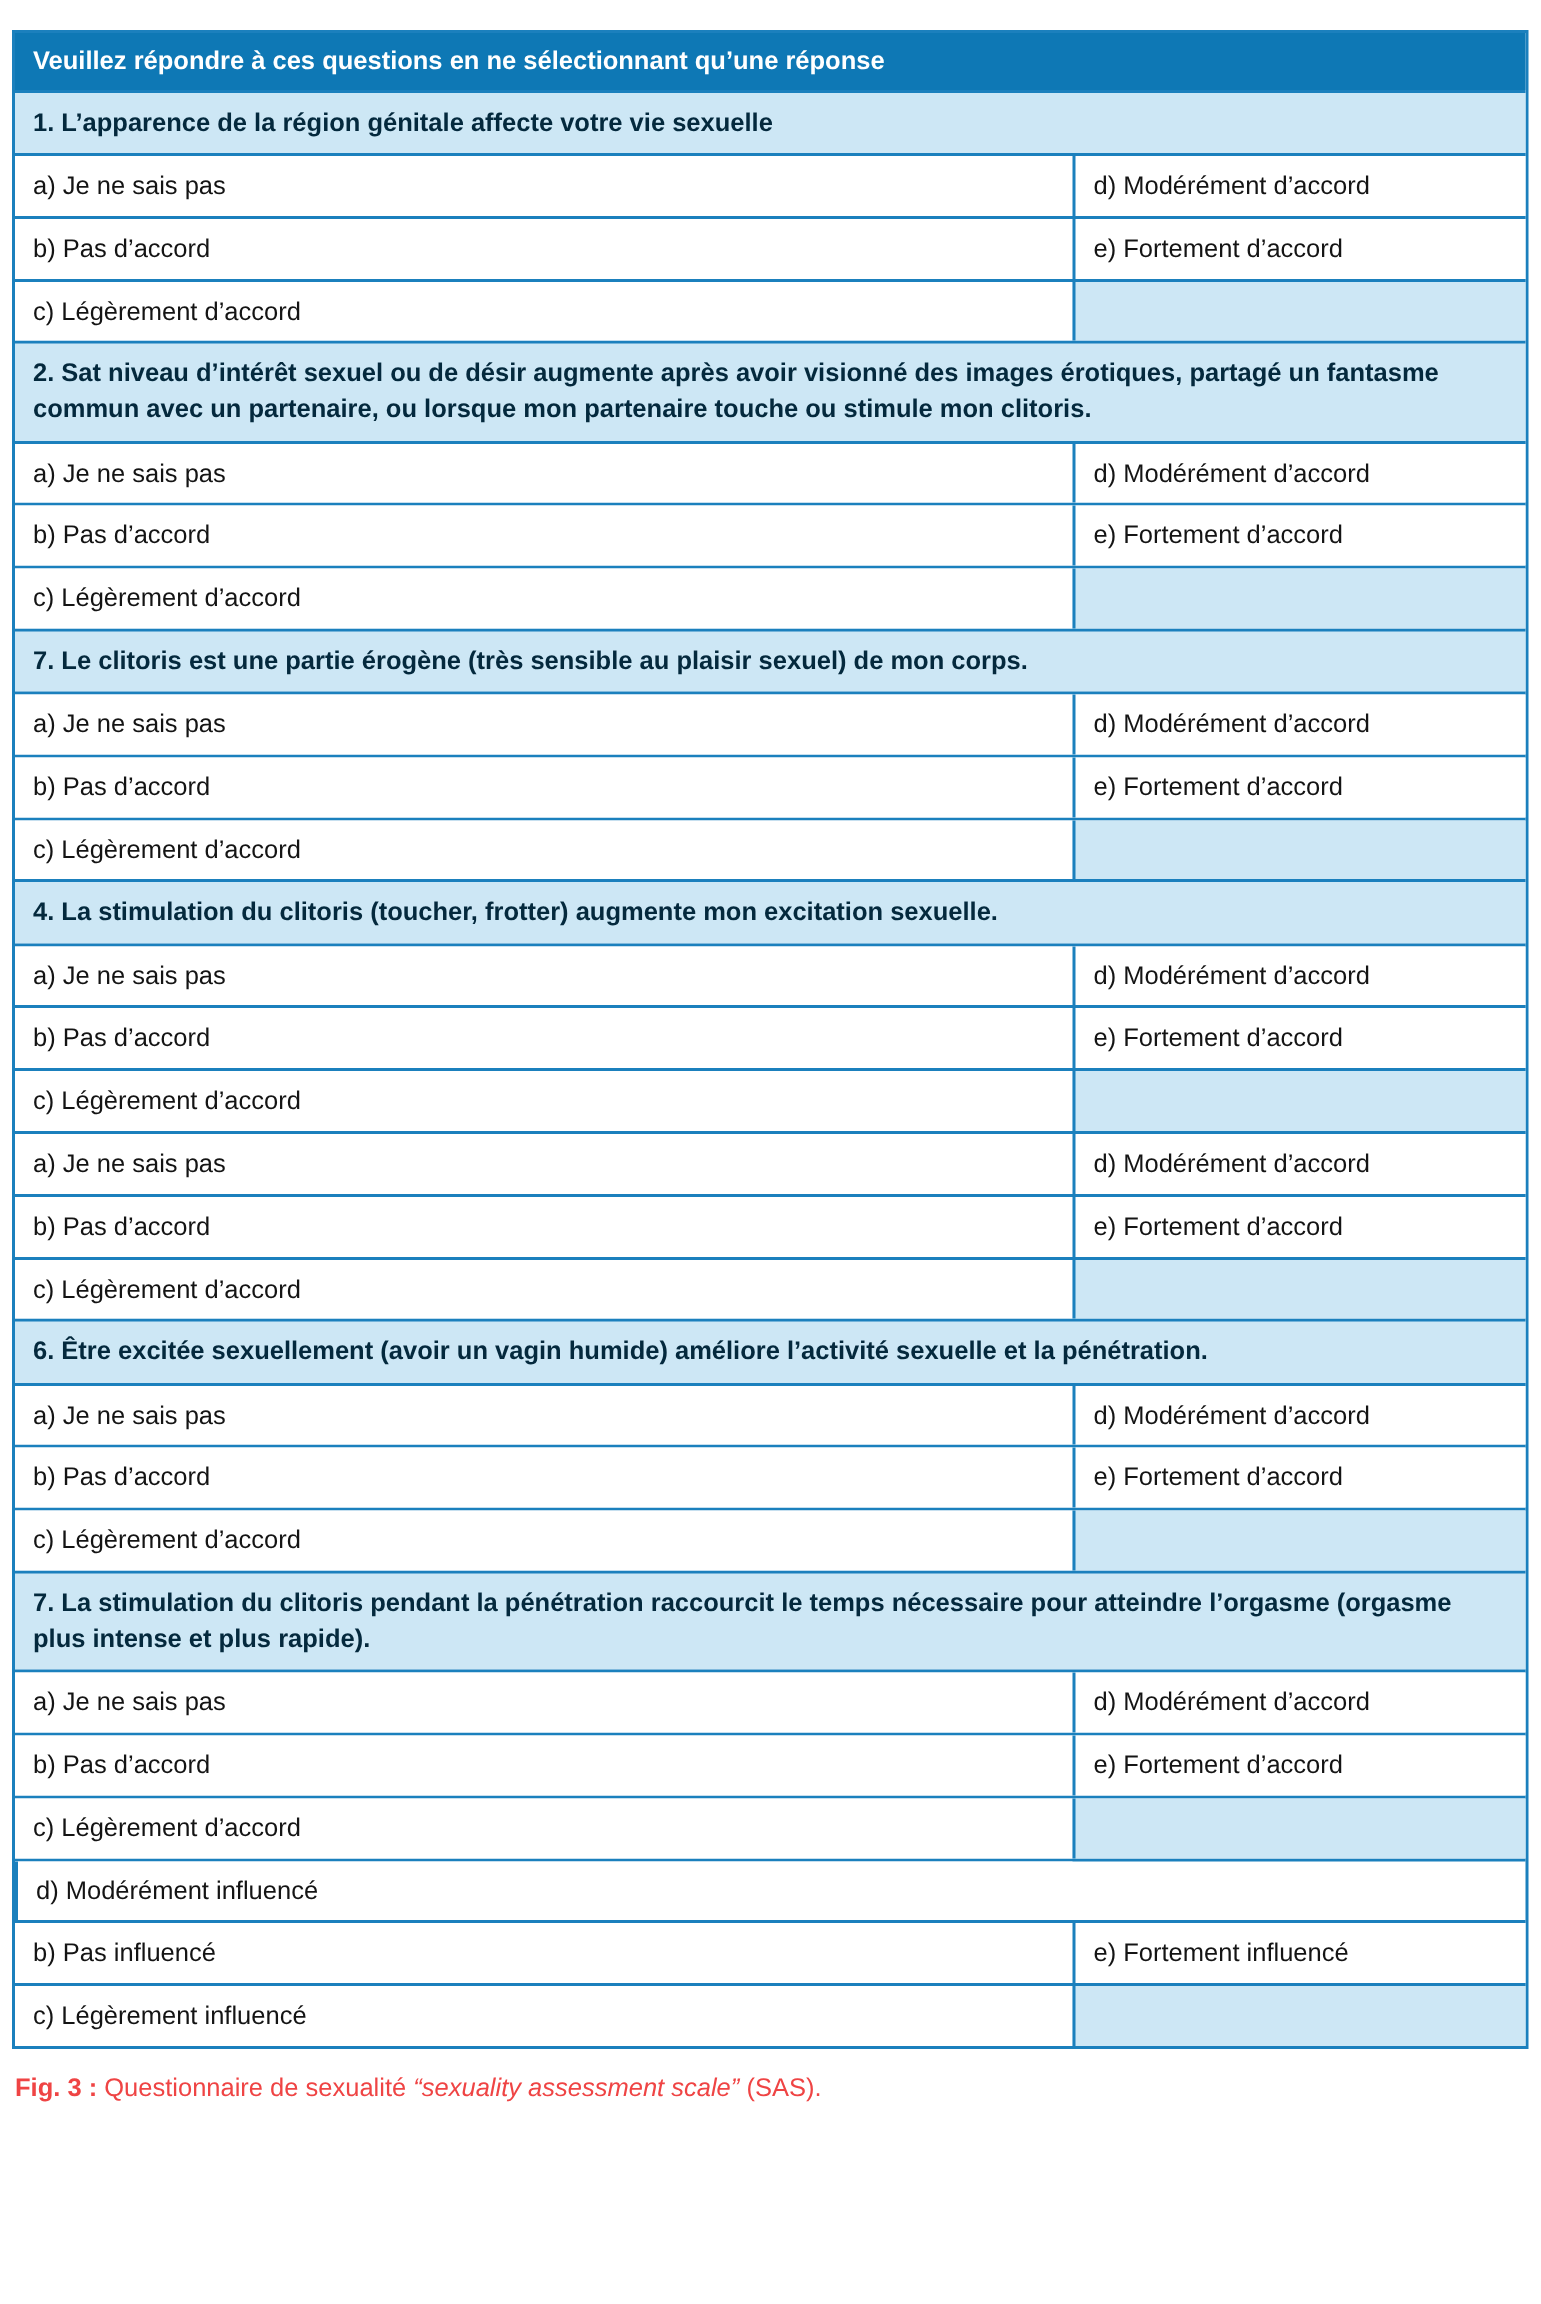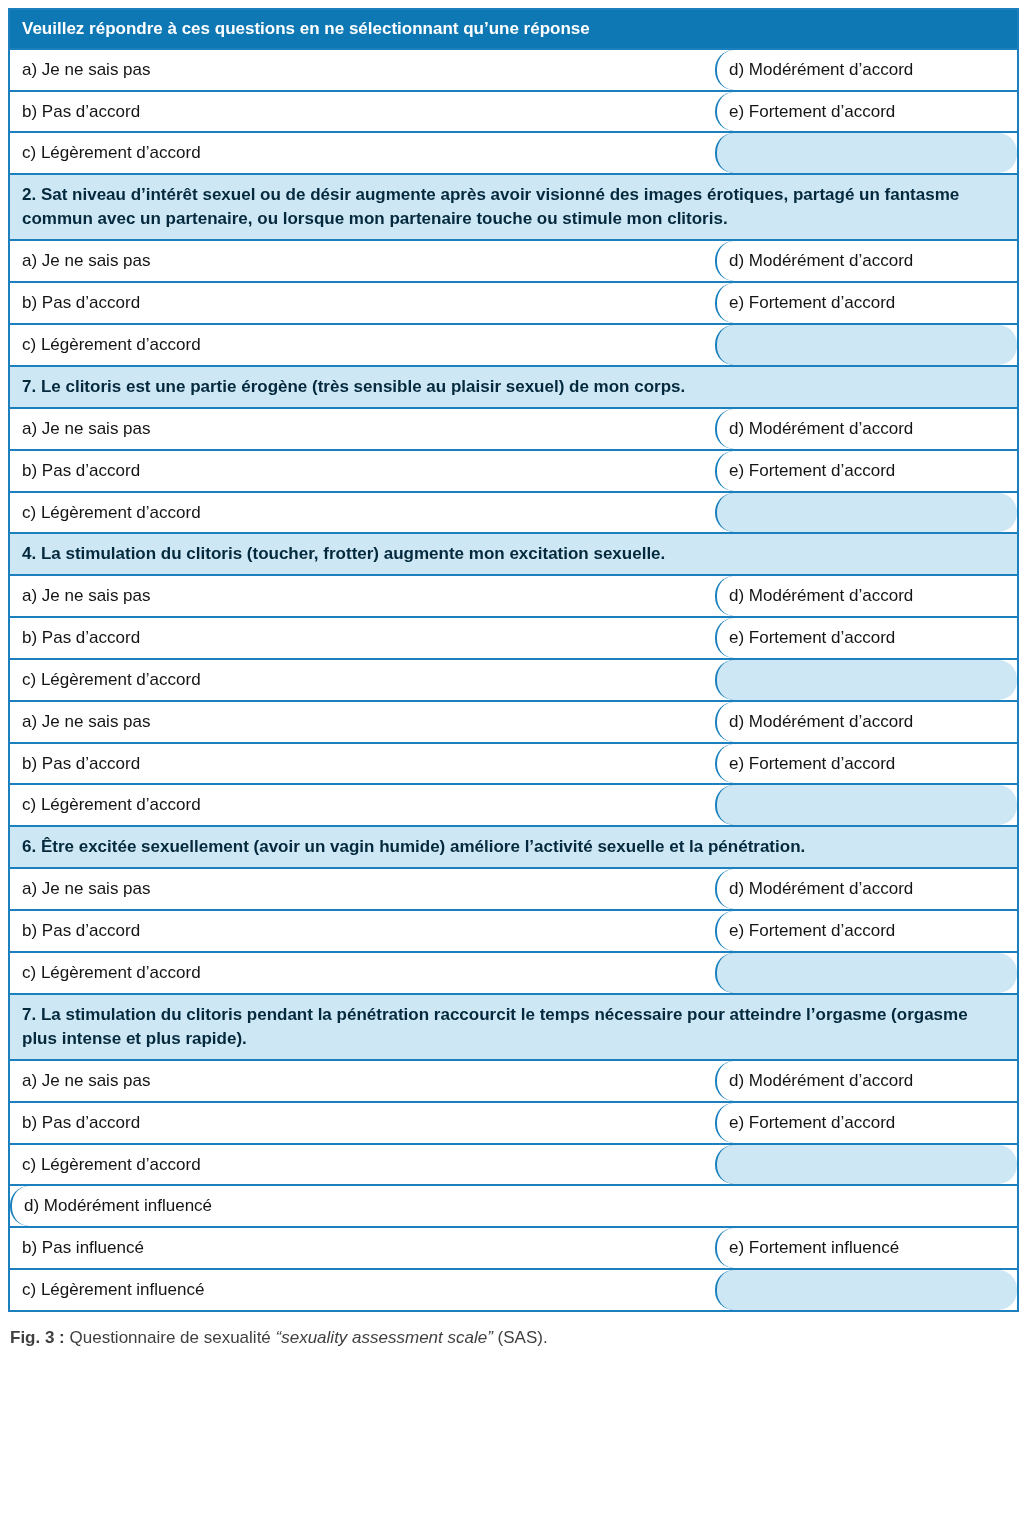--- a/index.html
+++ b/index.html
@@ -9,21 +9,21 @@
     --question-text:#04293d;
     --answer-text:#141414;
   }
   *{box-sizing:border-box;}
   html,body{margin:0;padding:0;background:#ffffff;}
   body{
     width:1027px;
     font-family:"Liberation Sans","DejaVu Sans",sans-serif;
     color:var(--answer-text);
   }
-  .page{padding:8px 8px 0 8px;}
+  .page{padding:8px 8px 0 8px;margin-top:12px;}
   .questionnaire{
     border:2px solid var(--border);
     width:100%;
   }
   .q-top-header{
     background:var(--header-bg);
     color:#ffffff;
     font-weight:bold;
     font-size:17px;
     line-height:1.4;
@@ -42,46 +42,46 @@
     display:grid;
     grid-template-columns:1fr 302px;
     border-top:2px solid var(--border);
   }
   .answer-cell{
     font-size:17px;
     line-height:1.4;
     padding:8px 12px;
     color:var(--answer-text);
     background:#ffffff;
-    border-radius:19px;
   }
   .answer-cell.right{
     border-left:2px solid var(--border);
   }
   .answer-cell.right.empty{
     background:var(--question-bg);
   }
   .caption{
     margin:14px 2px 10px 2px;
     font-size:17px;
     line-height:1.4;
-    color:#404040;
+    color:#ef4444;
   }
   .caption .fig-label{font-weight:bold;}
   .caption em{font-style:italic;}
 </style>
 </head>
 <body>
 
 <div class="page">
 
   <div class="questionnaire">
     <div class="q-top-header">Veuillez répondre à ces questions en ne sélectionnant qu’une réponse</div>
     <div>
   <div class="question-block">
+    <div class="question-row">1. L’apparence de la région génitale affecte votre vie sexuelle</div>
     <div>
   <div class="answer-row">
     <div class="answer-cell left">a) Je ne sais pas</div>
     <div class="answer-cell right">d) Modérément d’accord</div>
   </div>
 
   <div class="answer-row">
     <div class="answer-cell left">b) Pas d’accord</div>
     <div class="answer-cell right">e) Fortement d’accord</div>
   </div>

